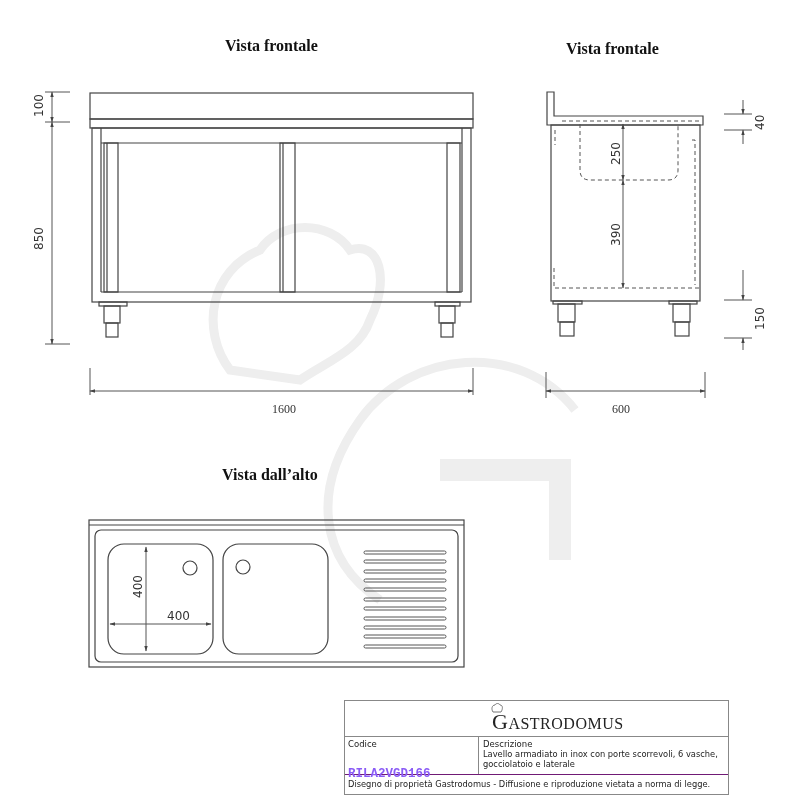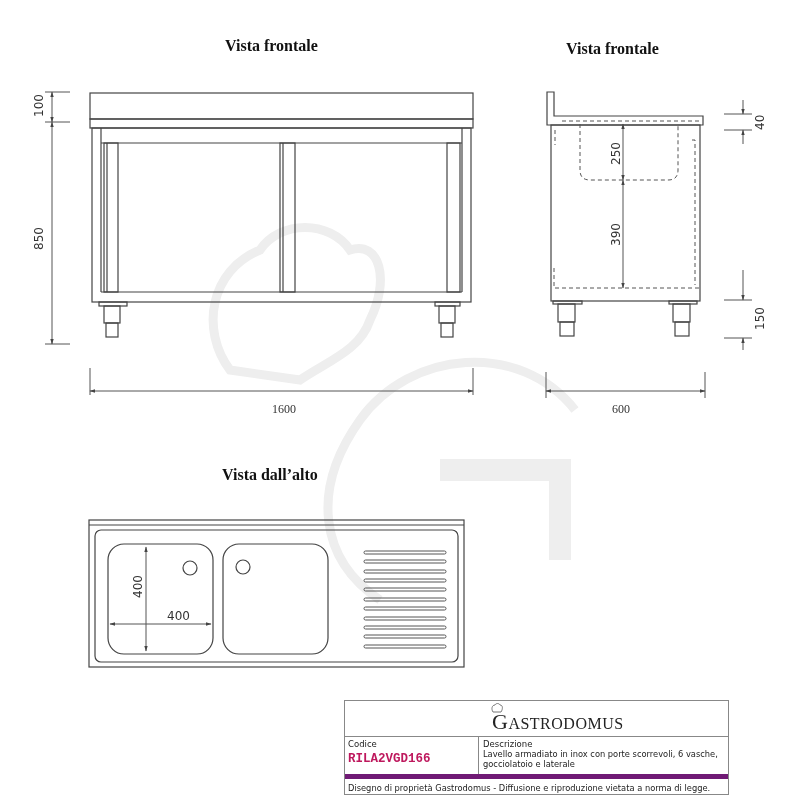--- a/index.html
+++ b/index.html
@@ -6,25 +6,25 @@
   body { width:800px; height:800px; position:relative; overflow:hidden; font-family:"DejaVu Sans", sans-serif; color:#111; }
   .title { position:absolute; font-weight:bold; font-size:16px; color:#111; white-space:nowrap; font-family:Liberation Serif, serif; }
   svg.drawing { position:absolute; left:0; top:0; }
   .dimtxt { font-family:"Liberation Serif", serif; font-size:12px; fill:#333; }
   .dimtxt-sans { font-family:"DejaVu Sans", sans-serif; font-size:12px; fill:#333; }
   .titleblock { position:absolute; left:344px; top:700px; width:385px; height:95px; border:1px solid #888; box-sizing:border-box; font-family:"DejaVu Sans", sans-serif; }
   .tb-logo { height:35px; border-bottom:1px solid #888; position:relative; }
   .tb-logo-text { position:absolute; left:147px; top:8px; font-family:"Liberation Serif", serif; font-size:16px; letter-spacing:0.5px; color:#222; }
   .tb-logo-text .big { font-size:22px; }
   .tb-logo-hat { position:absolute; left:146px; top:2px; width:12px; height:10px; }
-  .tb-row { display:flex; height:37px; border-bottom:5px solid #701a75; }
+  .tb-row { display:flex; height:37px; border-bottom:1px solid #701a75; }
   .tb-code { width:134px; border-right:1px solid #888; padding:2px 0 0 3px; box-sizing:border-box; }
   .tb-desc { flex:1; padding:2px 0 0 4px; box-sizing:border-box; }
   .tb-label { font-size:8.5px; color:#222; line-height:10px; }
-  .tb-code-val { font-family:"Liberation Mono", monospace; font-weight:bold; font-size:12.5px; margin-top:3px; color:#be185d; }
+  .tb-code-val { font-family:"Liberation Mono", monospace; font-weight:bold; font-size:12.5px; margin-top:18px; color:#8b5cf6; }
   .tb-desc-val { font-size:8.3px; color:#222; line-height:10px; }
   .tb-footer { font-size:8.3px; padding:4px 0 0 3px; color:#222; }
 </style>
 </head>
 <body>
 
 <div class="title" style="left:225px; top:37px;">Vista frontale</div>
 <div class="title" style="left:566px; top:40px;">Vista frontale</div>
 <div class="title" style="left:222px; top:466px;">Vista dall’alto</div>
 

